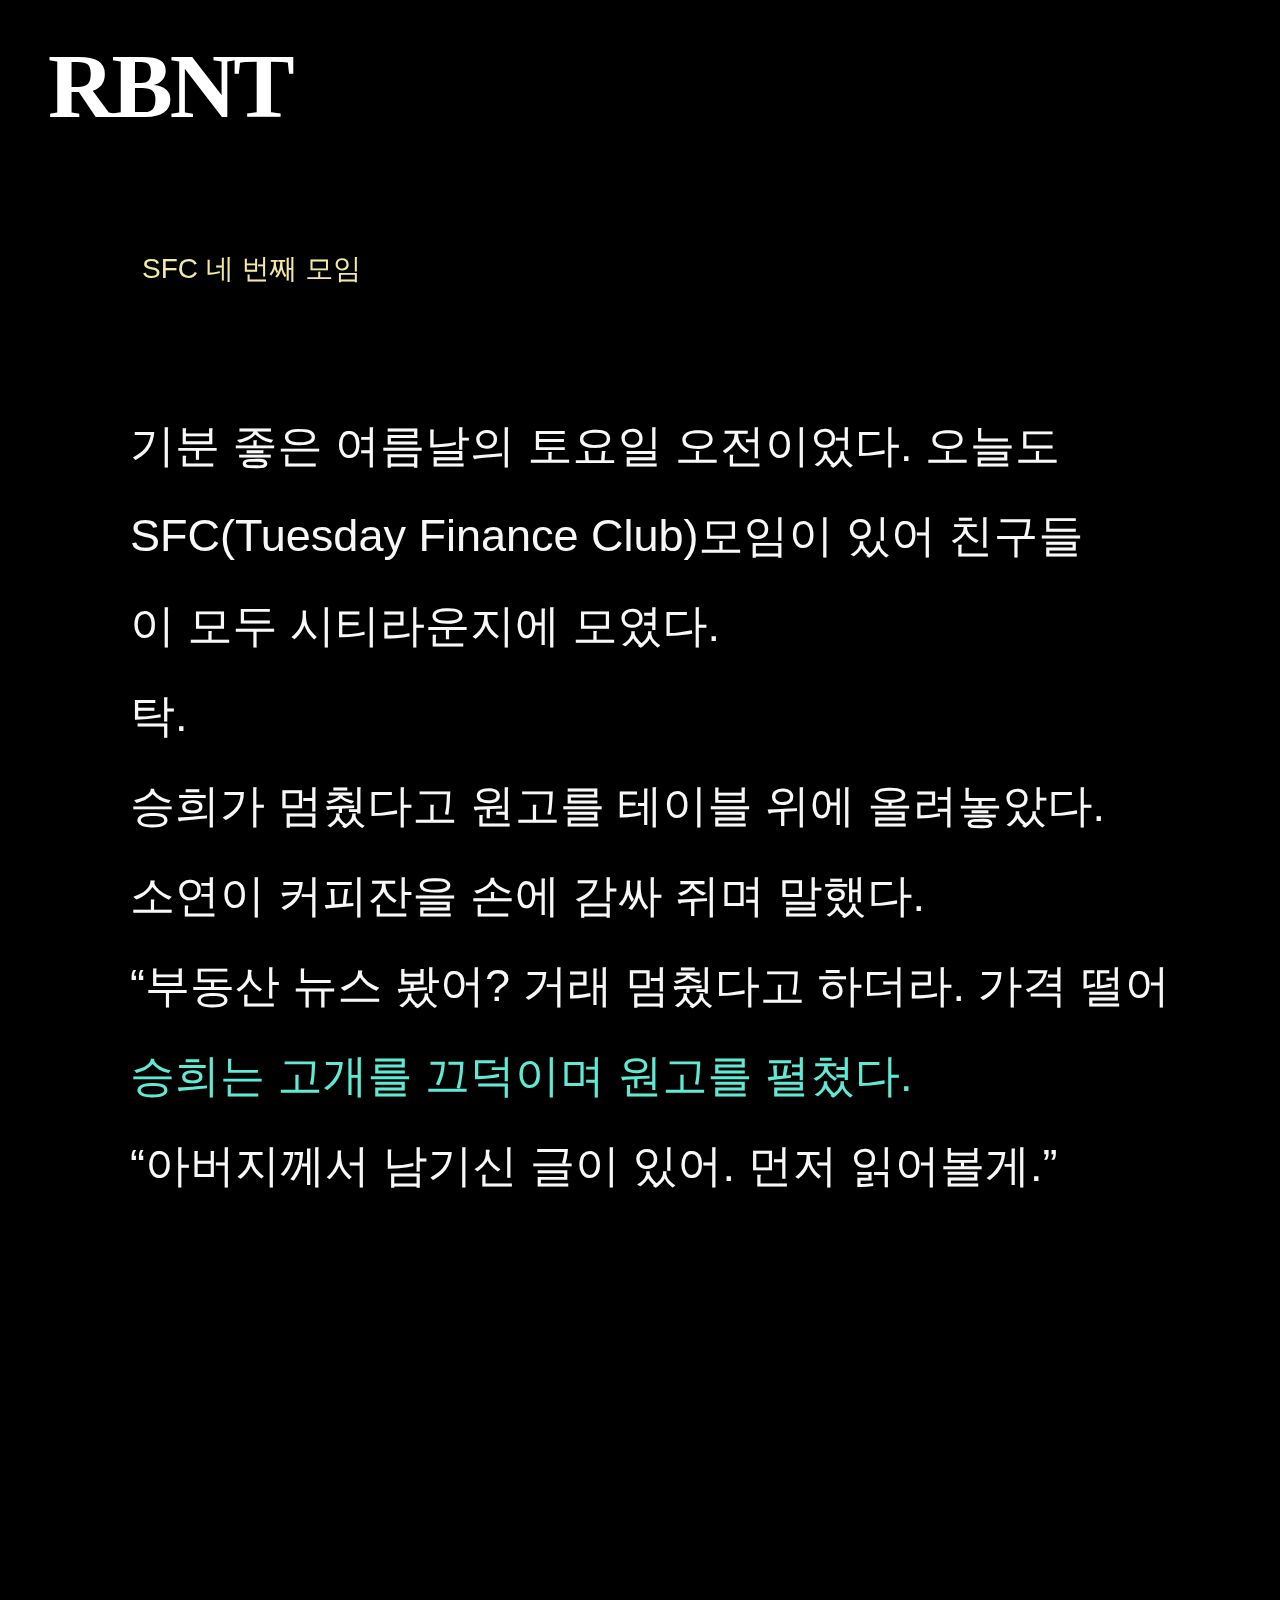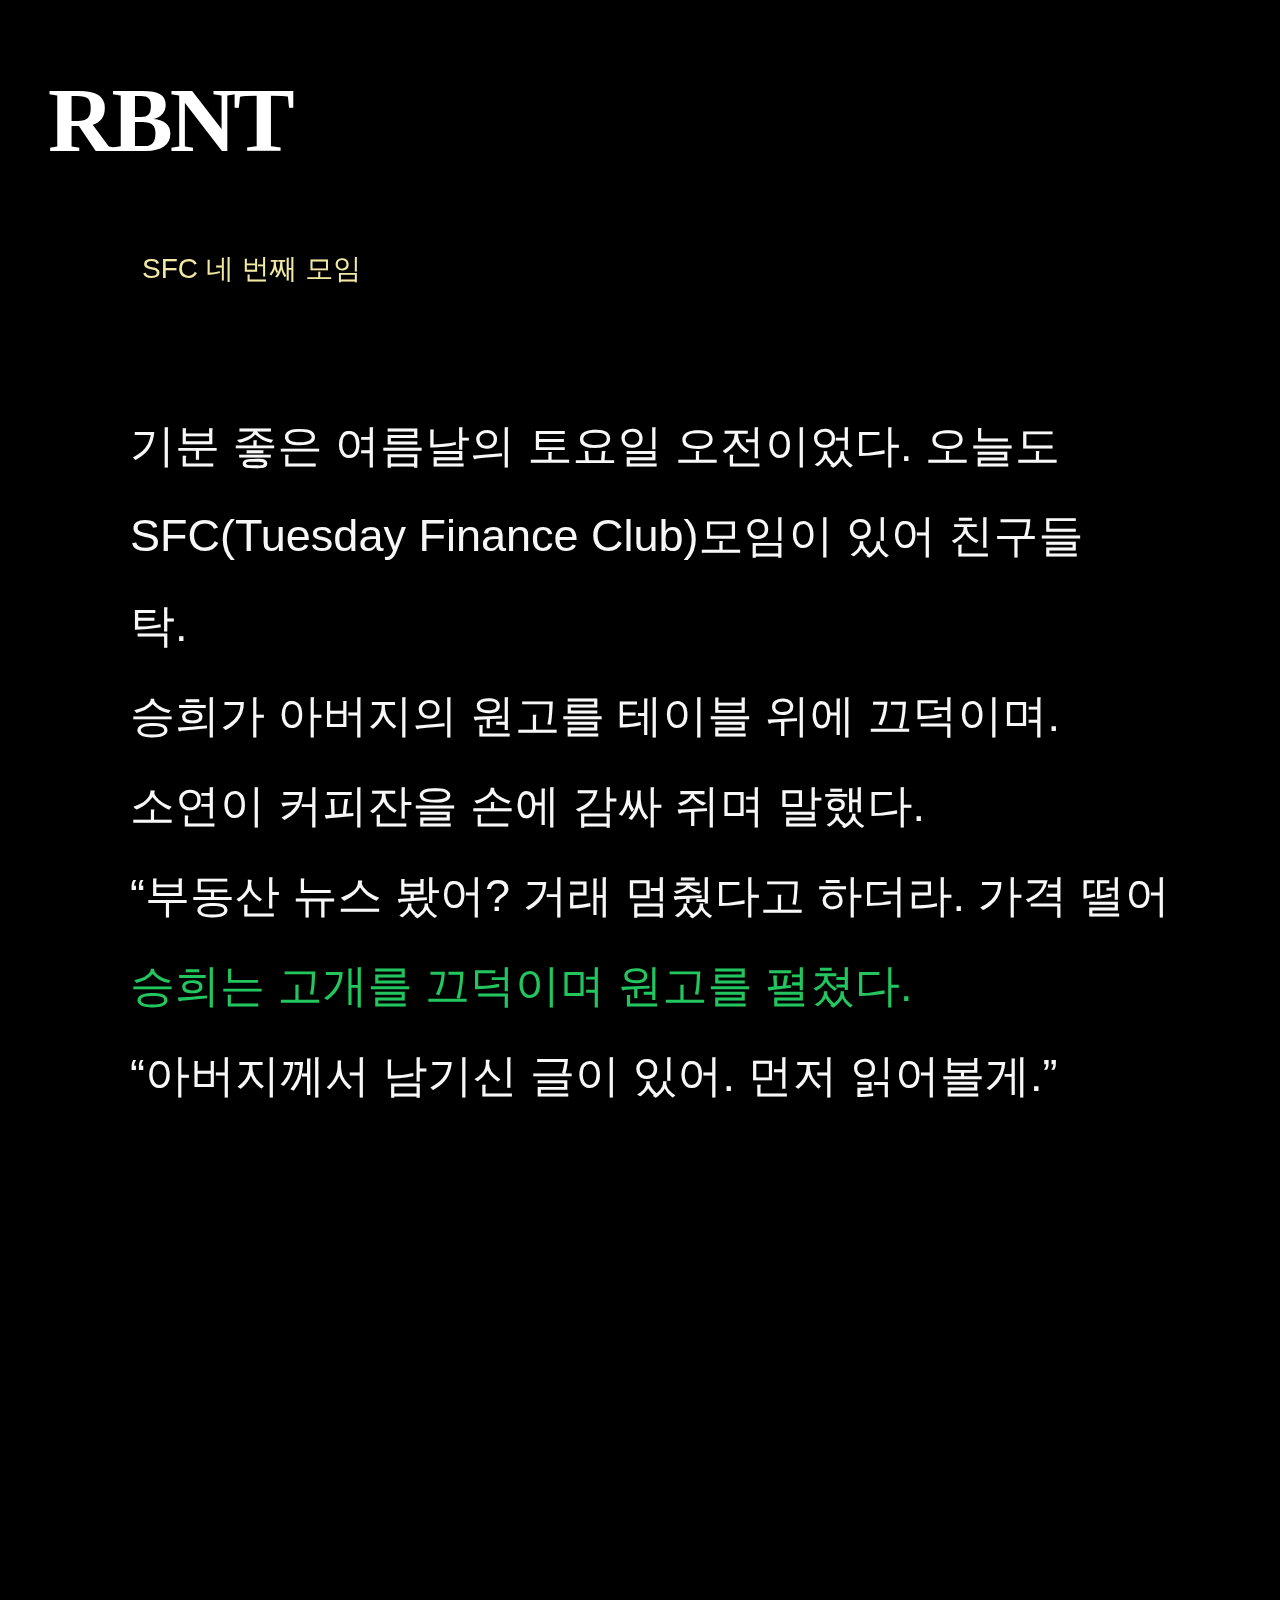--- a/index.html
+++ b/index.html
@@ -24,21 +24,20 @@
     position: absolute;
     left: 48px;
     top: 40px;
     font-family: "Liberation Serif", "DejaVu Serif", serif;
     font-weight: 700;
     font-size: 92px;
     line-height: 1;
     letter-spacing: -3px;
     color: #ffffff;
     white-space: nowrap;
-    margin-top: 34px;
   }
   .subtitle {
     position: absolute;
     left: 130px;
     top: 240px;
     margin: 12px;
     font-size: 28px;
     font-weight: 300;
     line-height: 1.2;
     color: #f2e9a4;
@@ -66,21 +65,22 @@
 
 <div class="page">
 
   <div class="logo" style="color: rgb(255, 255, 255);">RBNT</div>
 
   <h2 class="subtitle" style="color: rgb(242, 233, 164);">SFC 네 번째 모임</h2>
 
   <div class="body-text">
     <p class="line" style="color: rgb(247, 247, 247);">기분 좋은 여름날의 토요일 오전이었다. 오늘도</p>
     <p class="line" style="color: rgb(247, 247, 247);">SFC(Tuesday Finance Club)모임이 있어 친구들</p>
+    <p class="line" style="color: rgb(247, 247, 247);">이 모두 시티라운지에 모였다.</p>
     <p class="line" style="color: rgb(247, 247, 247);">탁.</p>
-    <p class="line" style="color: rgb(247, 247, 247);">승희가 아버지의 원고를 테이블 위에 끄덕이며.</p>
+    <p class="line" style="color: rgb(247, 247, 247);">승희가 멈췄다고 원고를 테이블 위에 올려놓았다.</p>
     <p class="line" style="color: rgb(247, 247, 247);">소연이 커피잔을 손에 감싸 쥐며 말했다.</p>
     <p class="line" style="color: rgb(247, 247, 247);">“부동산 뉴스 봤어? 거래 멈췄다고 하더라. 가격 떨어</p>
-    <p class="line" style="color: #22c55e;">승희는 고개를 끄덕이며 원고를 펼쳤다.</p>
+    <p class="line" style="color: #5eead4;">승희는 고개를 끄덕이며 원고를 펼쳤다.</p>
     <p class="line" style="color: rgb(247, 247, 247);">“아버지께서 남기신 글이 있어. 먼저 읽어볼게.”</p>
   </div>
 
 </div>
 
 </body></html>

